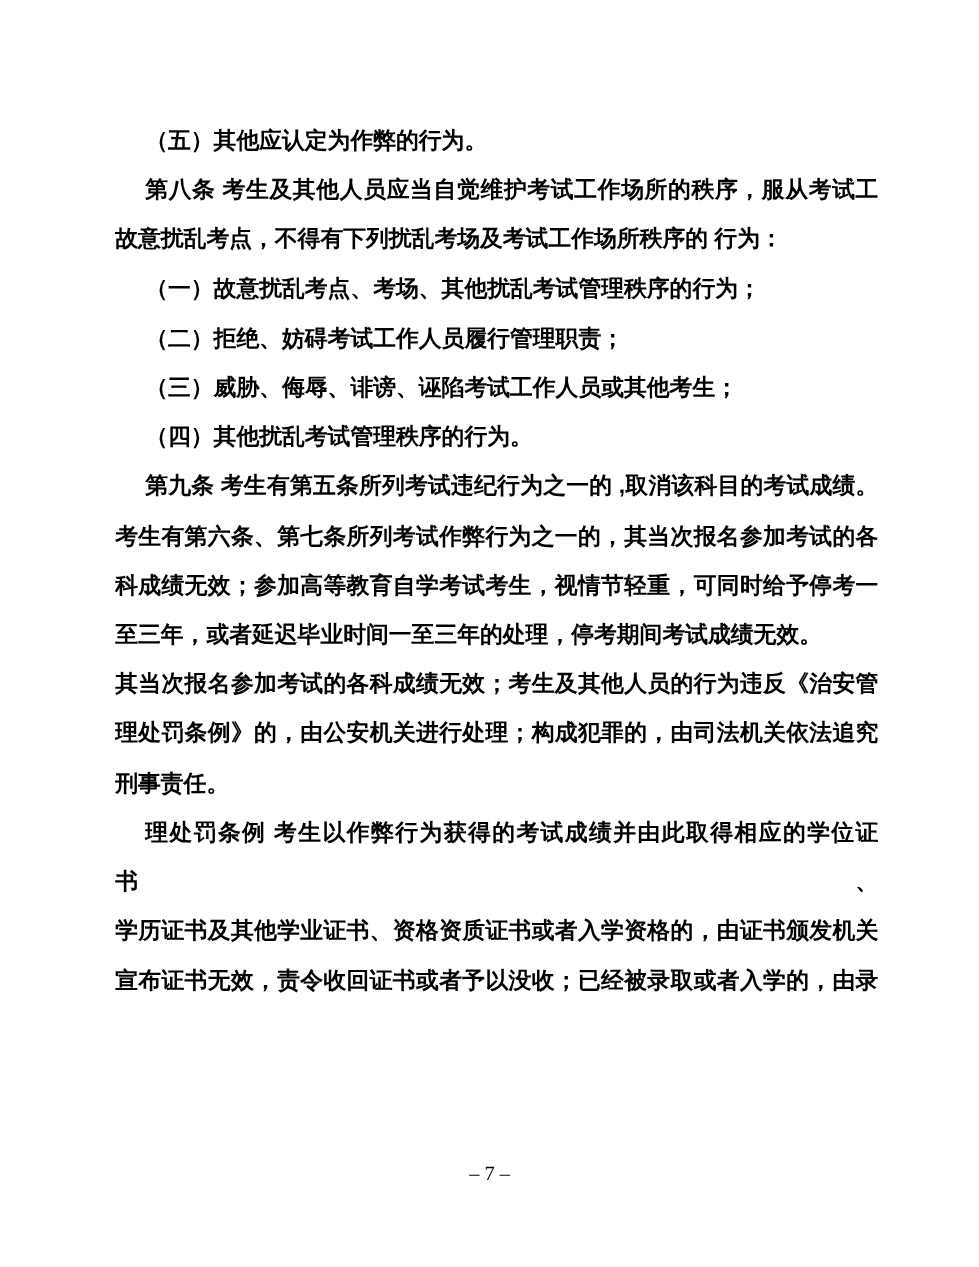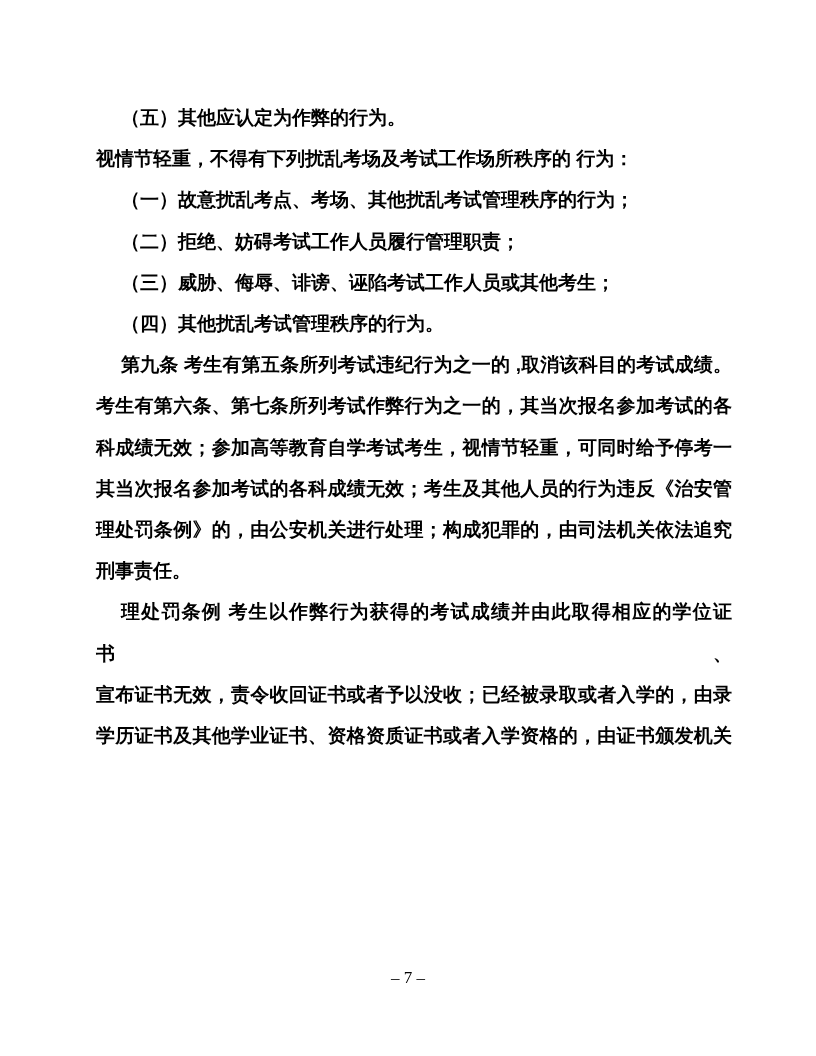--- a/index.html
+++ b/index.html
@@ -51,31 +51,33 @@
     line-height: 22px;
     color: #000000;
   }
 </style>
 </head>
 <body>
 
 <div class="page">
   <div class="body-text">
     <div class="line indent">（五）其他应认定为作弊的行为。</div>
-    <div class="line">视情节轻重，不得有下列扰乱考场及考试工作场所秩序的 行为：</div>
+    <div class="line indent fill">第八条 考生及其他人员应当自觉维护考试工作场所的秩序，服从考试工</div>
+    <div class="line">故意扰乱考点，不得有下列扰乱考场及考试工作场所秩序的 行为：</div>
     <div class="line indent">（一）故意扰乱考点、考场、其他扰乱考试管理秩序的行为；</div>
     <div class="line indent">（二）拒绝、妨碍考试工作人员履行管理职责；</div>
     <div class="line indent">（三）威胁、侮辱、诽谤、诬陷考试工作人员或其他考生；</div>
     <div class="line indent">（四）其他扰乱考试管理秩序的行为。</div>
     <div class="line indent fill">第九条 考生有第五条所列考试违纪行为之一的 ,取消该科目的考试成绩。</div>
     <div class="line fill">考生有第六条、第七条所列考试作弊行为之一的，其当次报名参加考试的各</div>
     <div class="line fill">科成绩无效；参加高等教育自学考试考生，视情节轻重，可同时给予停考一</div>
+    <div class="line">至三年，或者延迟毕业时间一至三年的处理，停考期间考试成绩无效。</div>
     <div class="line fill">其当次报名参加考试的各科成绩无效；考生及其他人员的行为违反《治安管</div>
     <div class="line fill">理处罚条例》的，由公安机关进行处理；构成犯罪的，由司法机关依法追究</div>
     <div class="line">刑事责任。</div>
     <div class="line indent fill">理处罚条例 考生以作弊行为获得的考试成绩并由此取得相应的学位证书、</div>
+    <div class="line fill">学历证书及其他学业证书、资格资质证书或者入学资格的，由证书颁发机关</div>
     <div class="line fill">宣布证书无效，责令收回证书或者予以没收；已经被录取或者入学的，由录</div>
-    <div class="line fill">学历证书及其他学业证书、资格资质证书或者入学资格的，由证书颁发机关</div>
   </div>
   <div class="footer">
     <span>– 7 –</span>
   </div>
 </div>
 
 </body></html>

